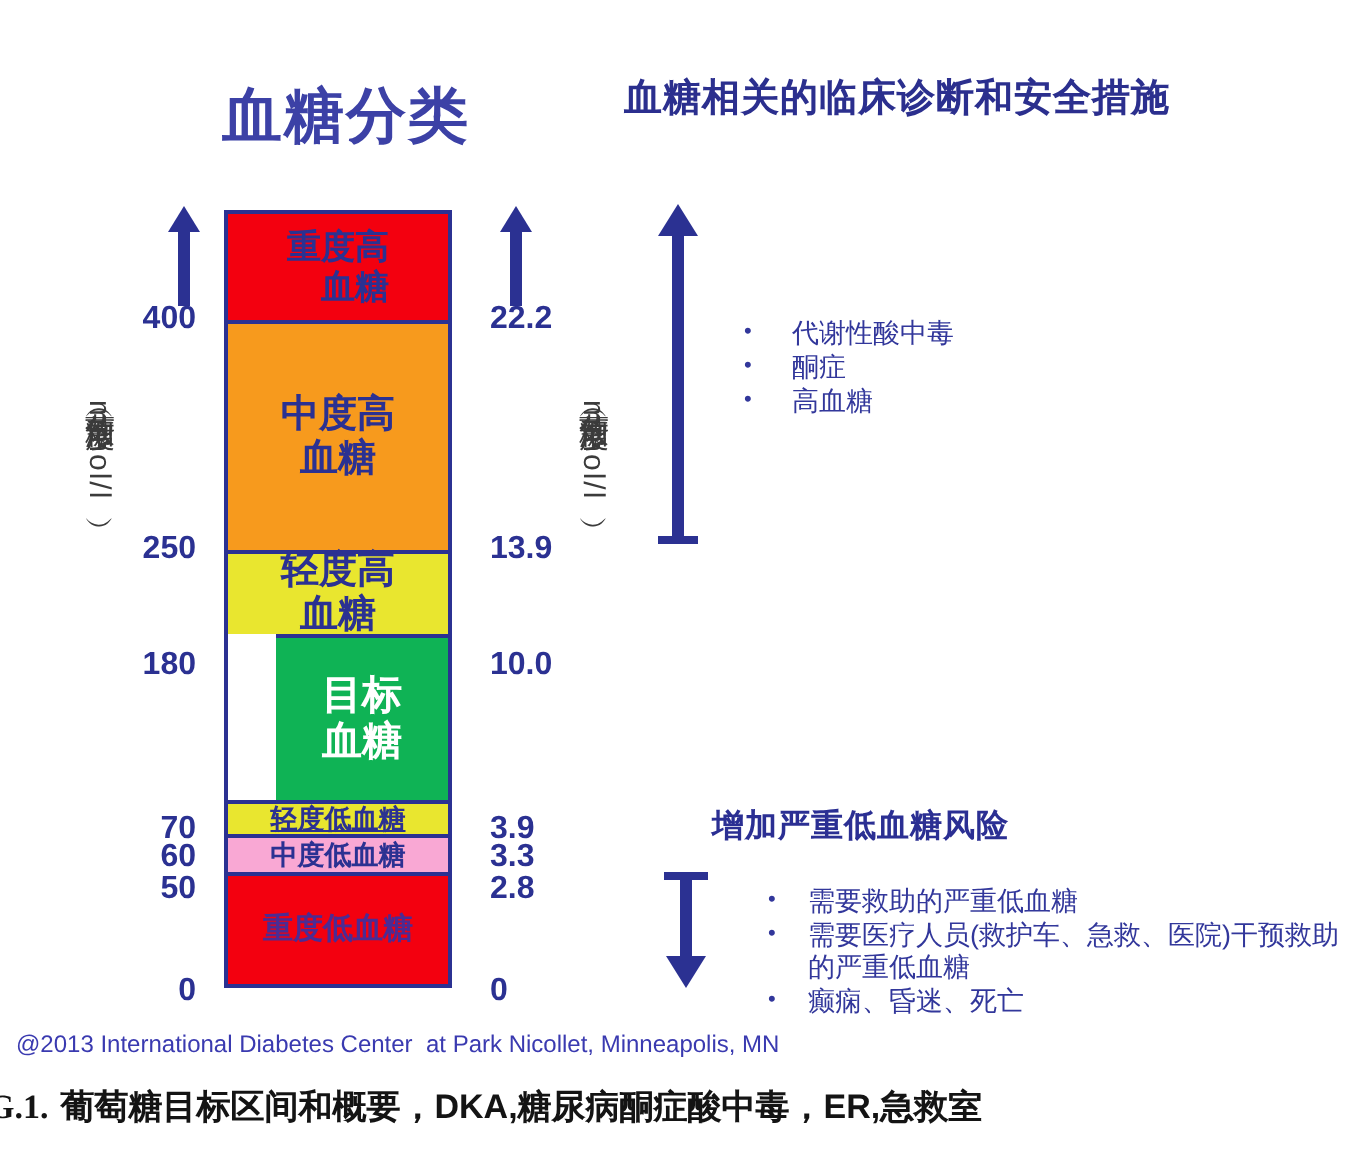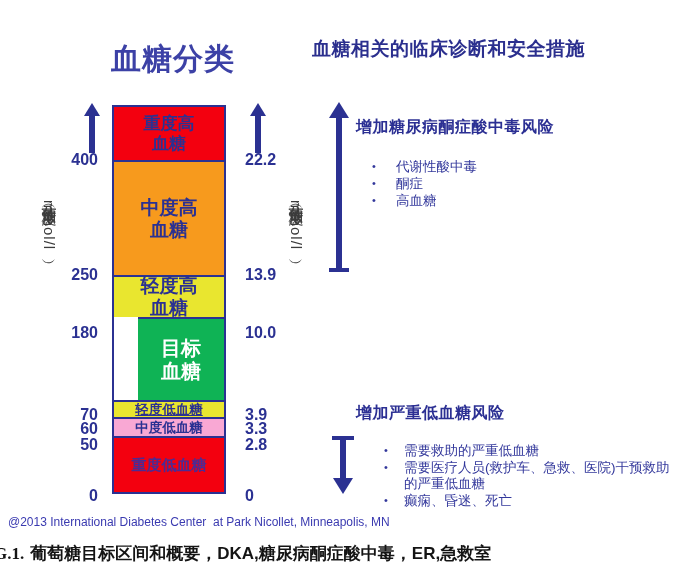--- a/index.html
+++ b/index.html
@@ -18,21 +18,21 @@
   .axis-label.left{left:42px;}
   .axis-label.right{left:289px;}
 
   
   .bar{position:absolute;left:112px;top:105px;width:114px;height:389px;
     border:2px solid #2b3192;box-sizing:border-box;display:flex;flex-direction:column;}
   .seg{box-sizing:border-box;display:flex;flex-direction:column;align-items:center;
     justify-content:center;text-align:center;white-space:pre-line;font-weight:bold;
     color:#2b3192;line-height:1.15;}
   .seg + .seg{border-top:2px solid #2b3192;}
-  .seg1{height:53px;font-size:17px;}
+  .seg1{height:53px;font-size:17px;text-align:right;}
   .seg2{height:115px;font-size:19px;}
   .seg3{height:42px;font-size:19px;}
   .seg4{height:83px;font-size:20px;color:#ffffff;margin-left:24px;}
   .seg5{height:17px;font-size:13.5px;}
   .seg6{height:19px;font-size:13.5px;}
   .seg7{flex:1;font-size:15px;color:#4c2b93;}
 
   
   .tick{position:absolute;font-size:16px;font-weight:bold;color:#2b3192;line-height:20px;height:20px;}
   .tick-l{left:52px;width:46px;text-align:right;}
@@ -127,21 +127,20 @@
   <div class="tick tick-r" style="top:405px">3.9</div>
   <div class="tick tick-r" style="top:419px">3.3</div>
   <div class="tick tick-r" style="top:435px">2.8</div>
   <div class="tick tick-r" style="top:486px">0</div>
 
   <div class="arrow-tall">
     <div class="head"></div>
       <div class="shaft"></div>
       <div class="cap"></div>
   </div>
-  <div class="risk-heading dka-heading">增加糖尿病酮症酸中毒风险</div>
   <div class="bullet-list dka-list">
     <div class="bullet-row">
       <span class="dot">•</span>
       <span class="txt">代谢性酸中毒</span>
     </div>
     <div class="bullet-row">
       <span class="dot">•</span>
       <span class="txt">酮症</span>
     </div>
     <div class="bullet-row">

